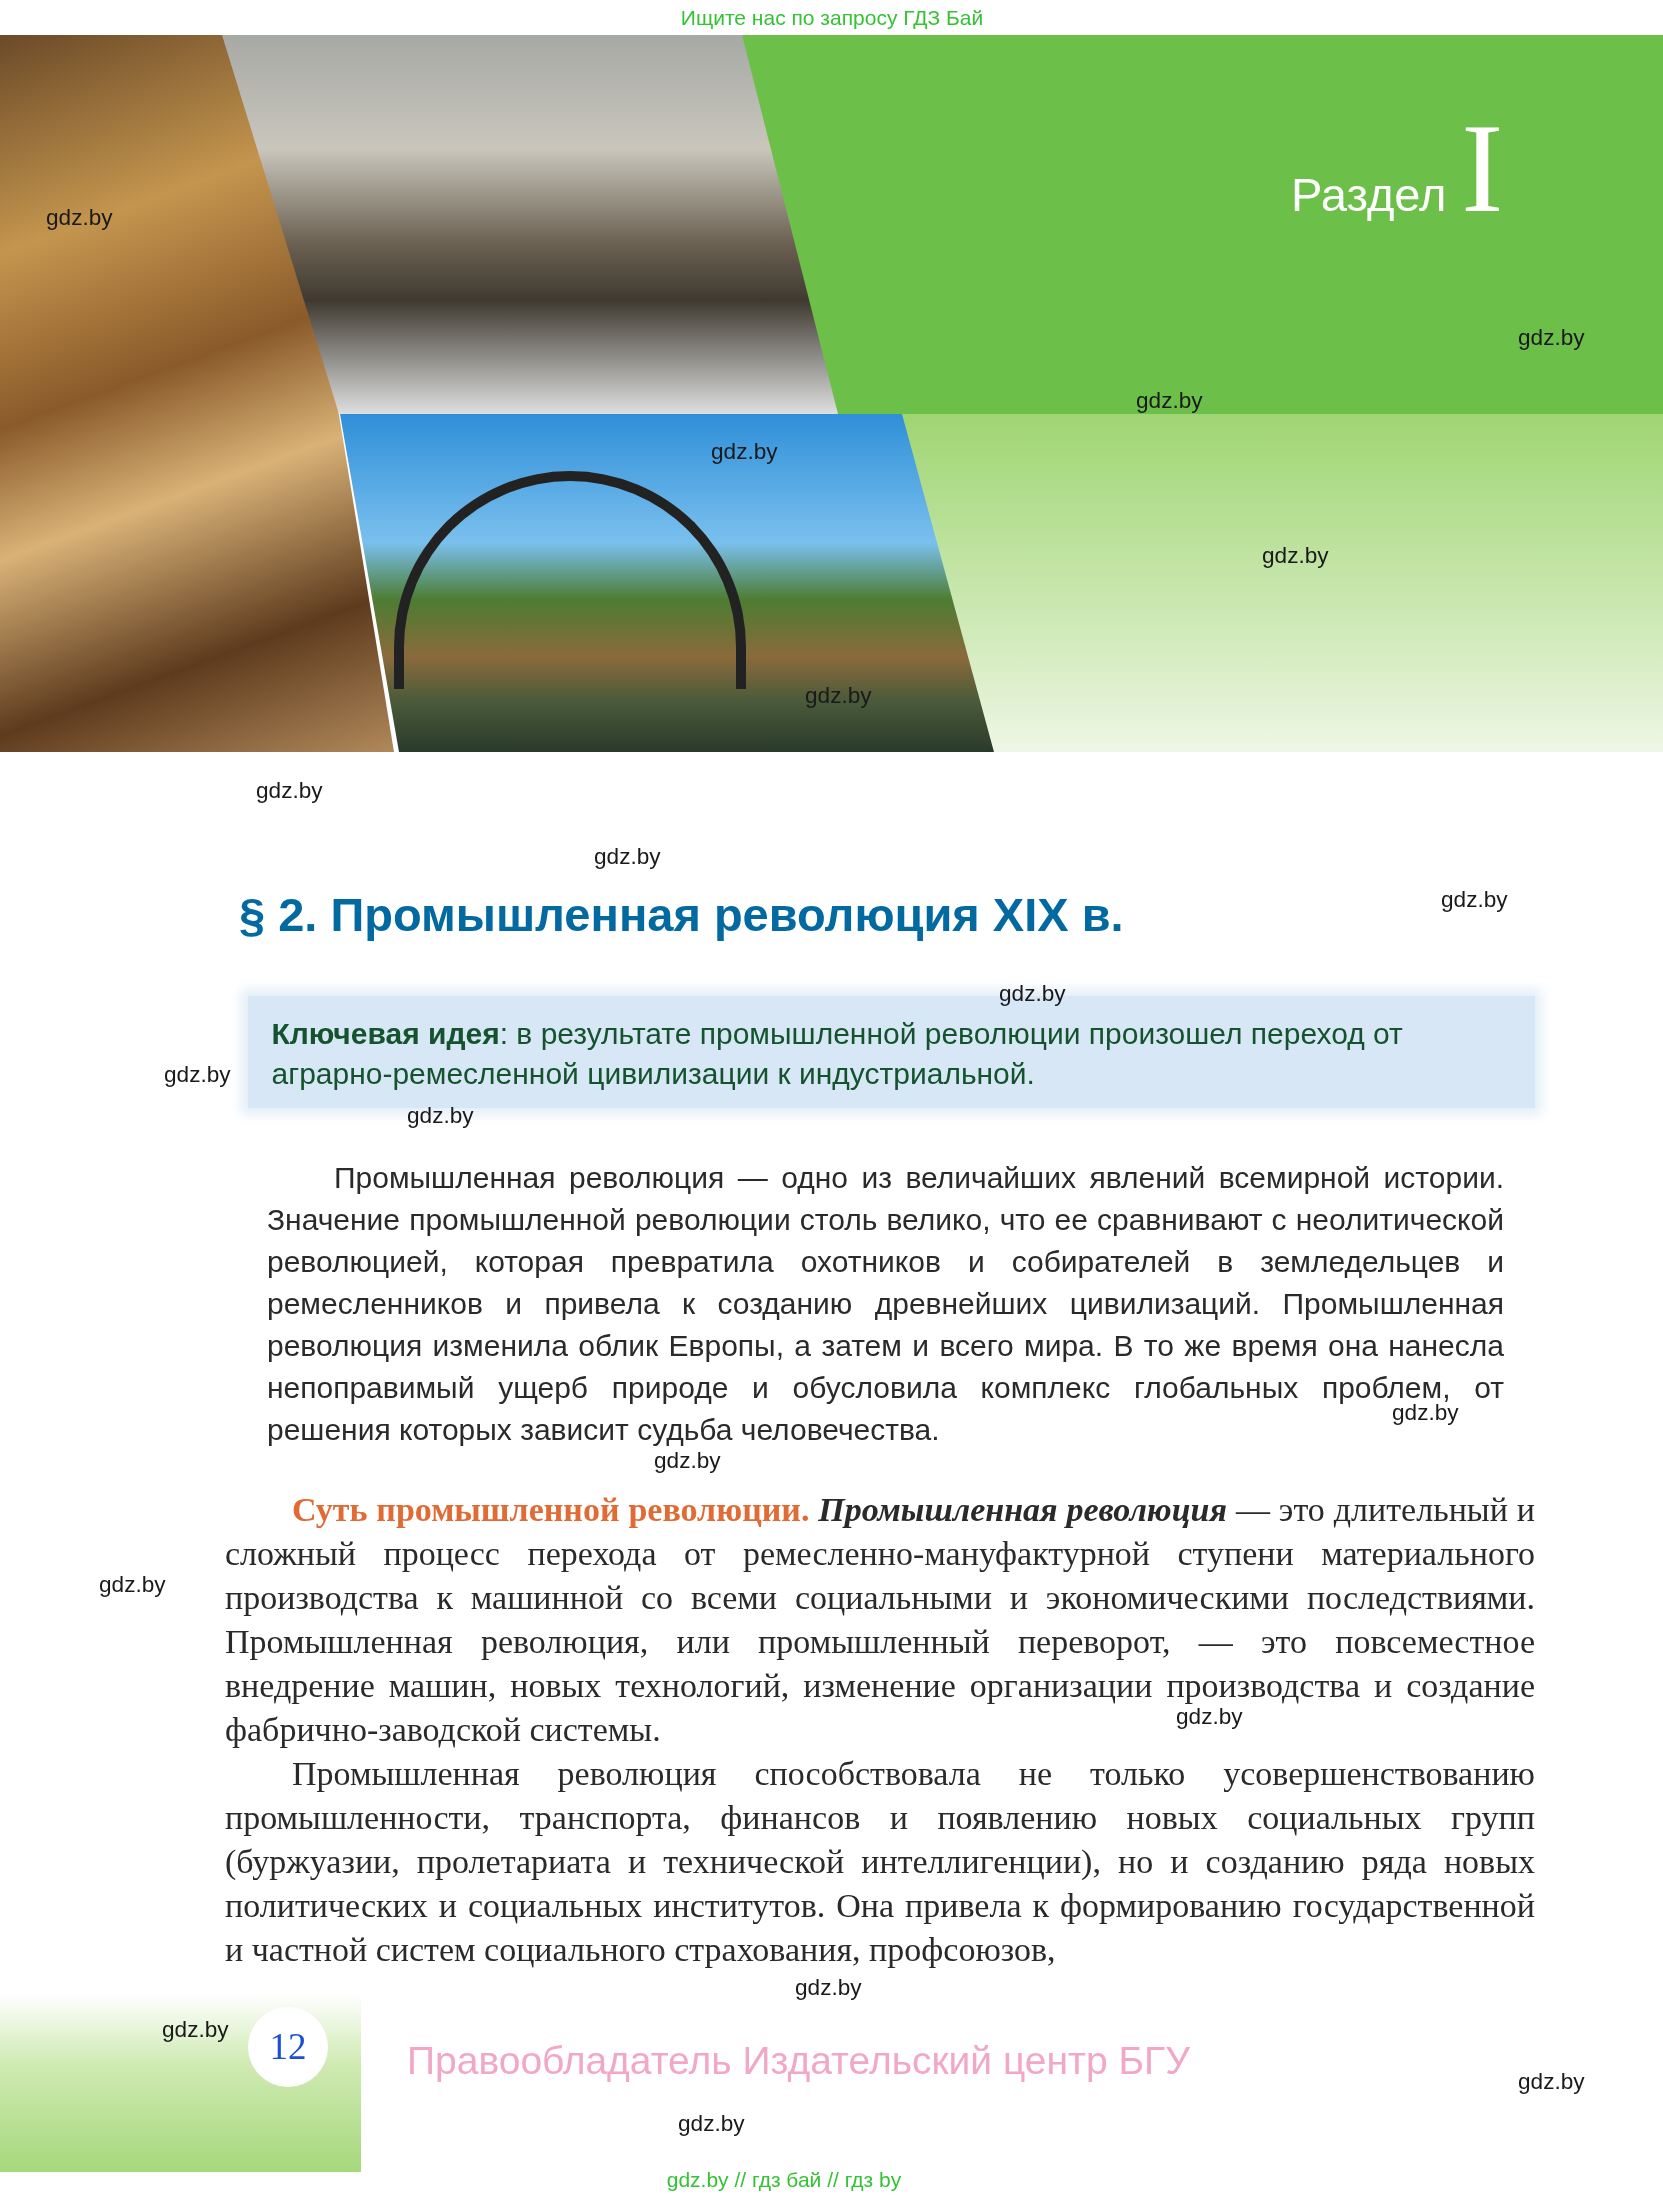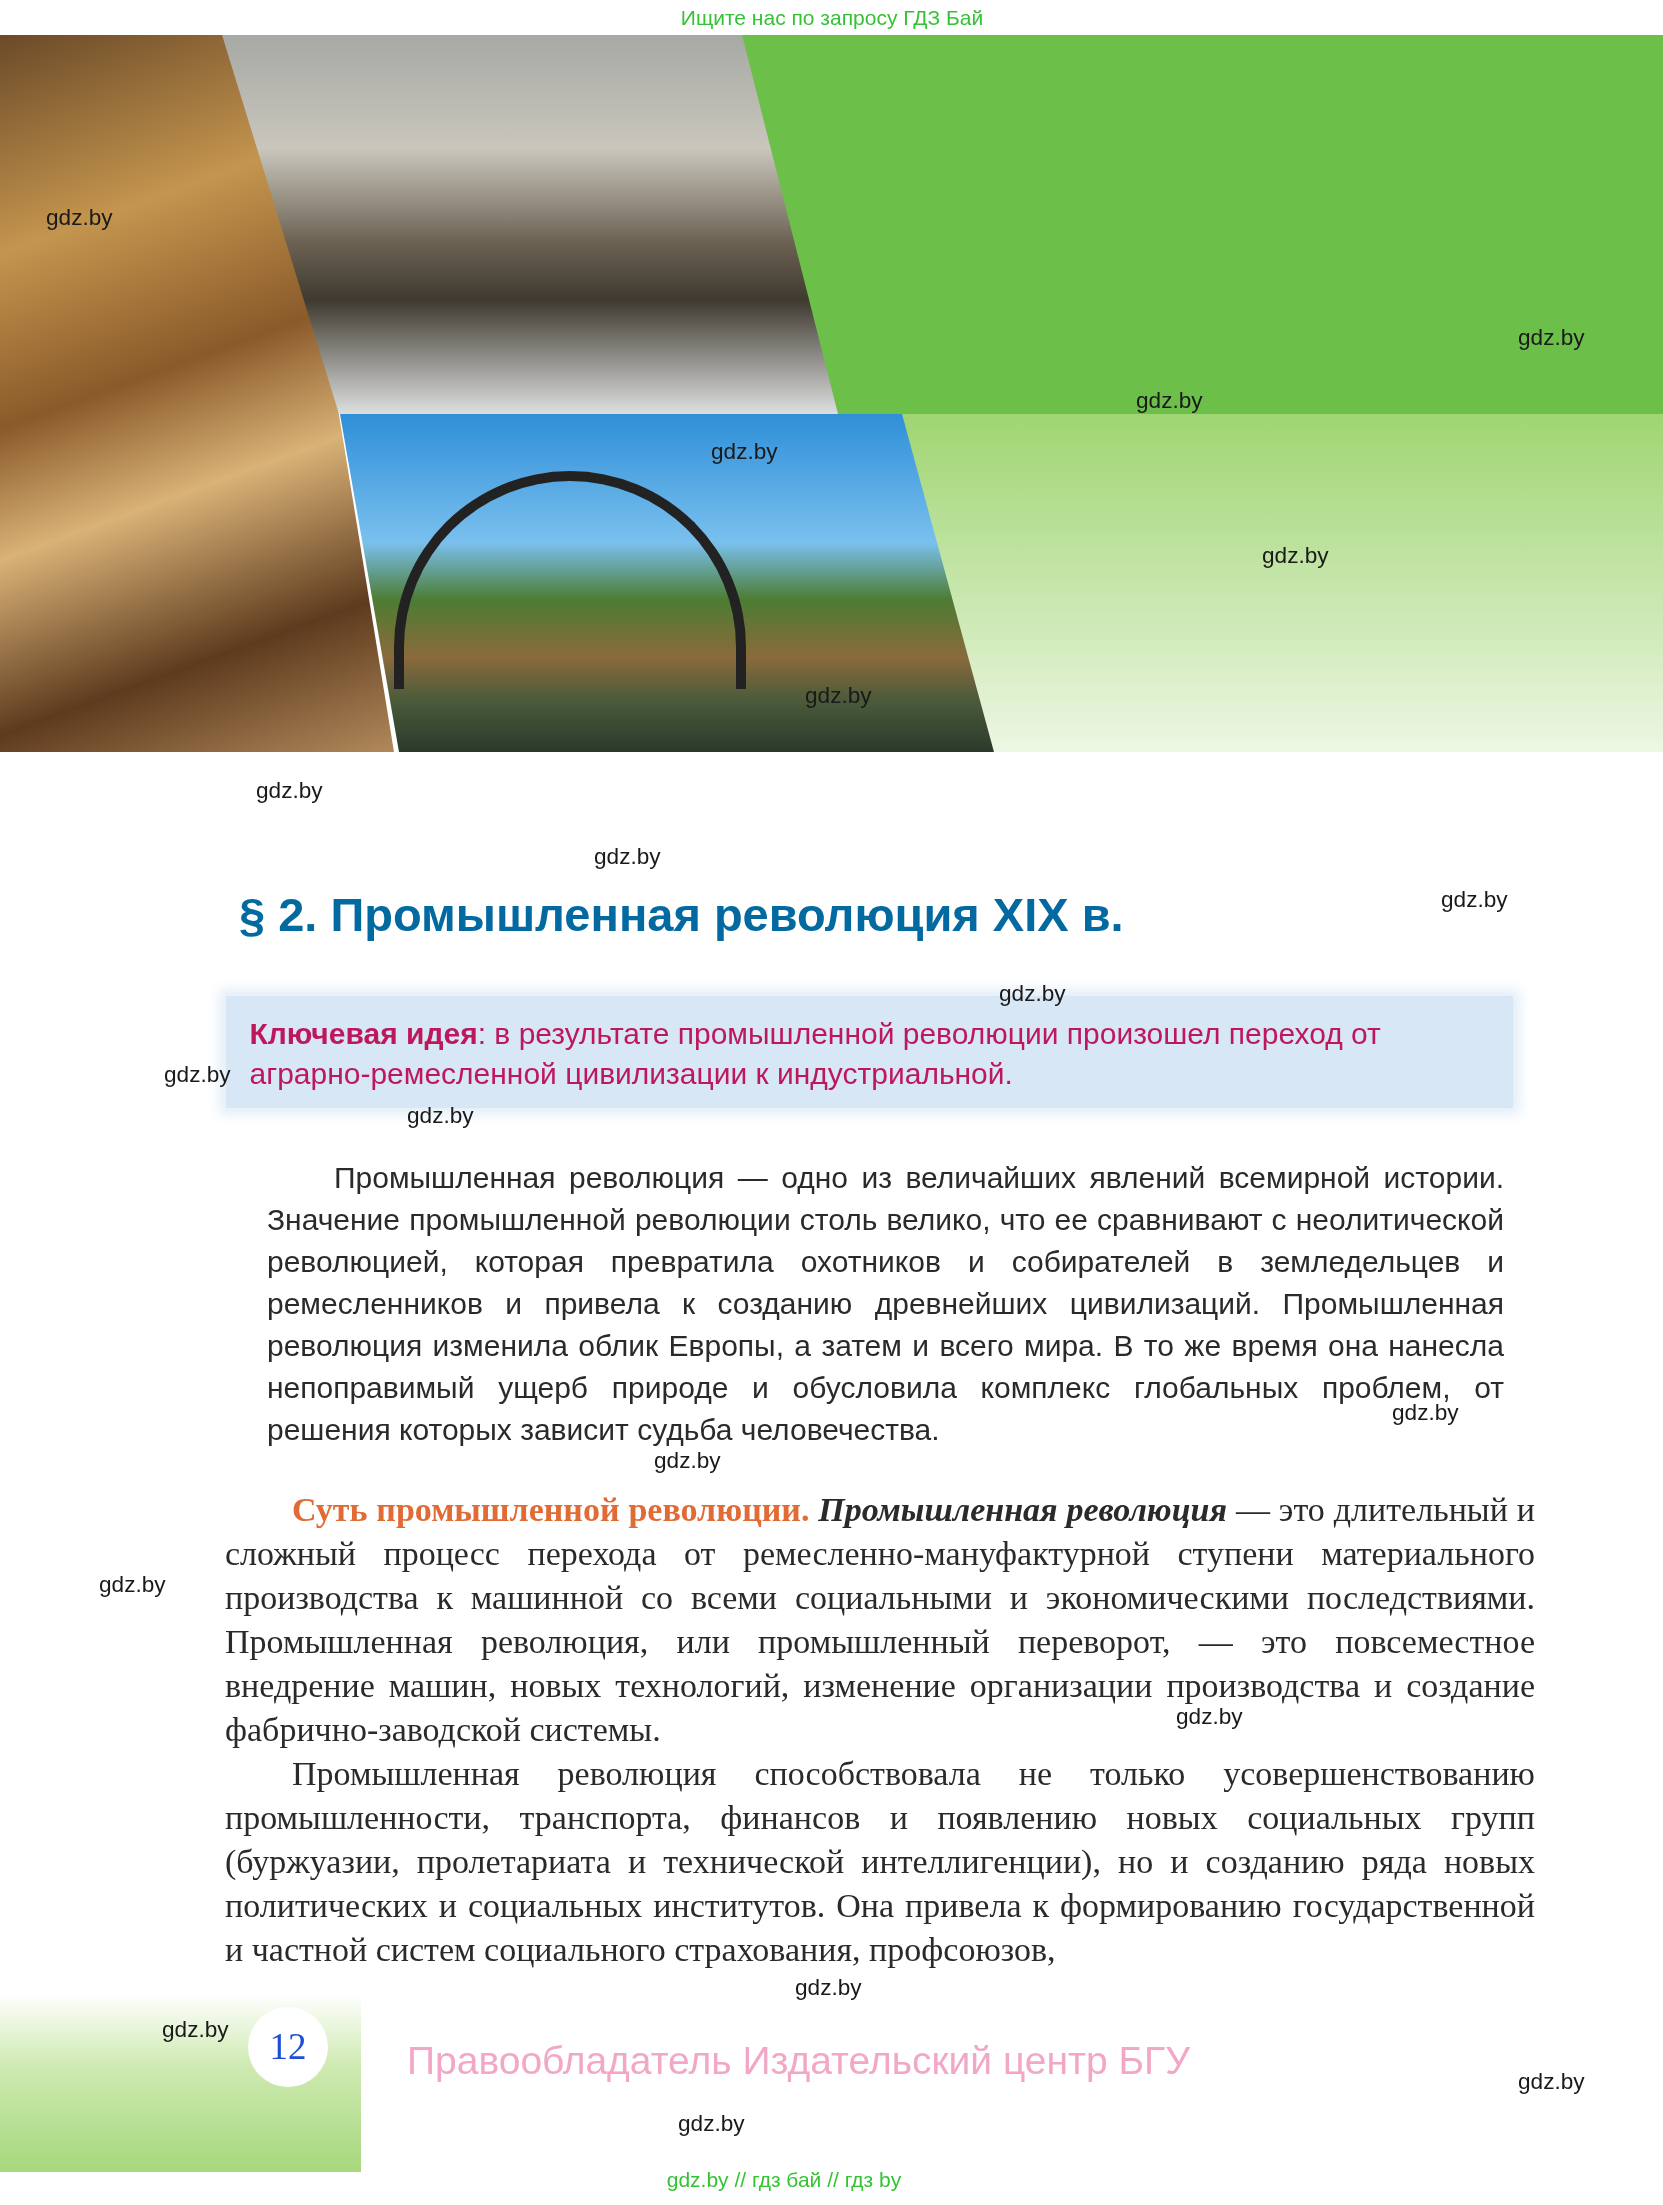--- a/index.html
+++ b/index.html
@@ -45,24 +45,24 @@
     .razdel-num { font-size: 126px; font-family: "Liberation Serif", serif; line-height: 1; }
     .section-title {
       left: 935px; top: 233px; font-size: 43px; font-weight: bold; color: #2a2a2a;
       letter-spacing: 0.4px;
     }
     .wm { font-size: 22.6px; color: #1a1a1a; }
     .para-title {
       left: 239px; top: 887px; font-size: 47px; font-weight: bold; color: #0369a1;
     }
     .key-box {
-      left: 226px; top: 996px; width: 1287px; height: 112px;
+      left: 248px; top: 996px; width: 1287px; height: 112px;
       background: #d7e7f5; box-shadow: 0 0 11.7px 6.7px #e4eef8;
       box-sizing: border-box; padding: 18.4px 23.5px;
-      font-size: 30px; line-height: 40px; color: #be185d;
+      font-size: 30px; line-height: 40px; color: #14532d;
     }
     .key-box b { font-weight: bold; }
     .body-sans {
       left: 267px; top: 1157px; width: 1237px;
       font-size: 30px; line-height: 42px; color: #2a2a2a;
       text-align: justify;
     }
     .body-sans p, .body-serif p { margin: 0; }
     .indent { text-indent: 67px; }
     .body-serif {
@@ -94,20 +94,24 @@
 
 <div class="abs top-banner">Ищите нас по запросу ГДЗ Бай</div>
 
 <div class="abs hdr">
   <div class="abs green-top"></div>
   <div class="abs green-bottom"></div>
   <div class="abs img-painting"></div>
   <div class="abs img-crowd"></div>
   <div class="abs img-bridge"></div>
   <div class="abs bridge-arc"></div>
+  <div class="abs razdel">
+    <span class="razdel-word">Раздел</span>
+    <span class="razdel-num">I</span>
+  </div>
 </div>
 
 <div class="abs para-title">§ 2. Промышленная революция XIX в.</div>
 
 <div class="abs key-box">
   <b>Ключевая идея</b><span>: в результате промышленной революции произошел переход от аграрно-ремесленной цивилизации к индустриальной.</span>
 </div>
 
 <div class="abs body-sans">
   <p class="indent">Промышленная революция — одно из величайших явлений всемирной истории. Значение промышленной революции столь велико, что ее сравнивают с неолитической революцией, которая превратила охотников и собирателей в земледельцев и ремесленников и привела к созданию древнейших цивилизаций. Промышленная революция изменила облик Европы, а затем и всего мира. В то же время она нанесла непоправимый ущерб природе и обусловила комплекс глобальных проблем, от решения которых зависит судьба человечества.</p>

